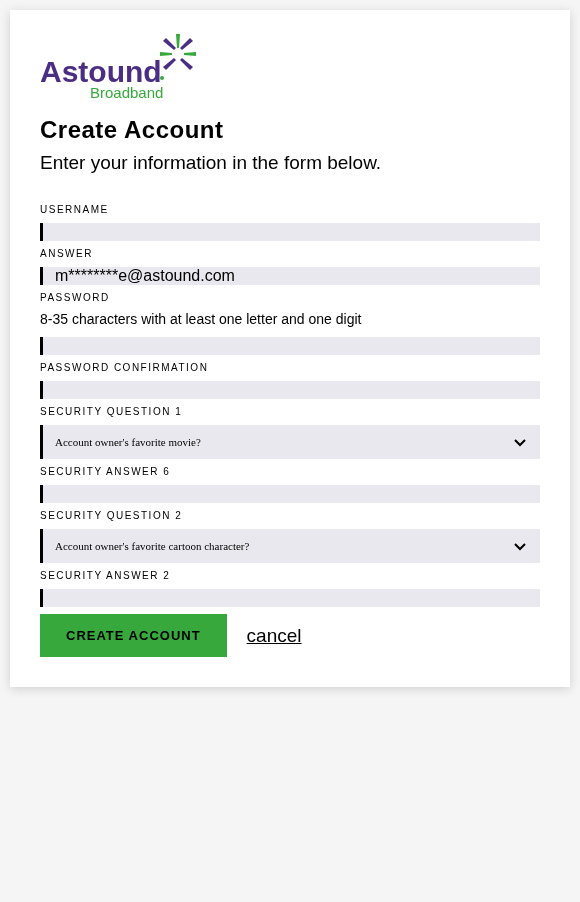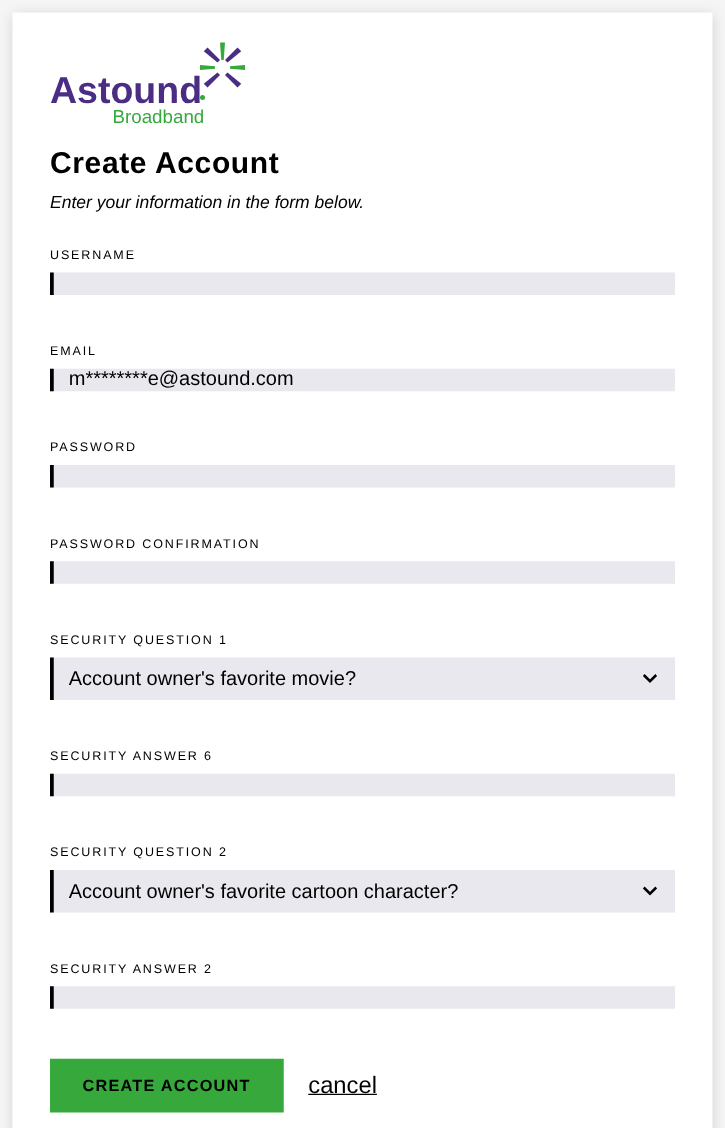--- a/index.html
+++ b/index.html
@@ -26,27 +26,26 @@
       display: inline-block;
     }
     .page-title {
       font-size: 24px;
       font-weight: 900;
       color: #000;
       margin-bottom: 8px;
       letter-spacing: 0.5px;
     }
     .subtitle {
-      font-size: 14px;
+      font-size: 19px;
       color: #000;
       margin-bottom: 30px;
-      font-style: italic;
     }
     .field {
-      margin-bottom: 40px;
+      margin-bottom: 7px;
     }
     .field-label {
       font-size: 10px;
       letter-spacing: 1.5px;
       color: #000;
       margin-bottom: 8px;
       display: block;
       font-weight: 400;
     }
     .field-hint {
@@ -77,27 +76,27 @@
       height: 34px;
       display: flex;
       align-items: center;
       padding: 0 12px;
       position: relative;
     }
     .select-wrap select {
       border: none;
       background: transparent;
       width: 100%;
-      font-size: 16px;
+      font-size: 11px;
       color: #000;
       outline: none;
       appearance: none;
       -webkit-appearance: none;
       cursor: pointer;
-      font-family: Liberation Sans, sans-serif;
+      font-family: Liberation Serif, serif;
     }
     .select-caret {
       position: absolute;
       right: 14px;
       top: 50%;
       transform: translateY(-50%);
       pointer-events: none;
     }
     .actions {
       display: flex;
@@ -150,28 +149,29 @@
   <p class="subtitle">Enter your information in the form below.</p>
 
   <div class="field">
     <label class="field-label">USERNAME</label>
     <div class="input-wrap">
       <input type="text" value="" style="">
     </div>
   </div>
 
   <div class="field">
-    <label class="field-label">EMAIL</label>
+    <label class="field-label">ANSWER</label>
     <div class="input-wrap">
       <input type="text" value="m********e@astound.com" style="">
     </div>
   </div>
 
   <div class="field">
     <label class="field-label">PASSWORD</label>
+    <div class="field-hint">8-35 characters with at least one letter and one digit</div>
     <div class="input-wrap">
       <input type="password" value="" style="">
     </div>
   </div>
 
   <div class="field">
     <label class="field-label">PASSWORD CONFIRMATION</label>
     <div class="input-wrap">
       <input type="password" value="" style="">
     </div>

